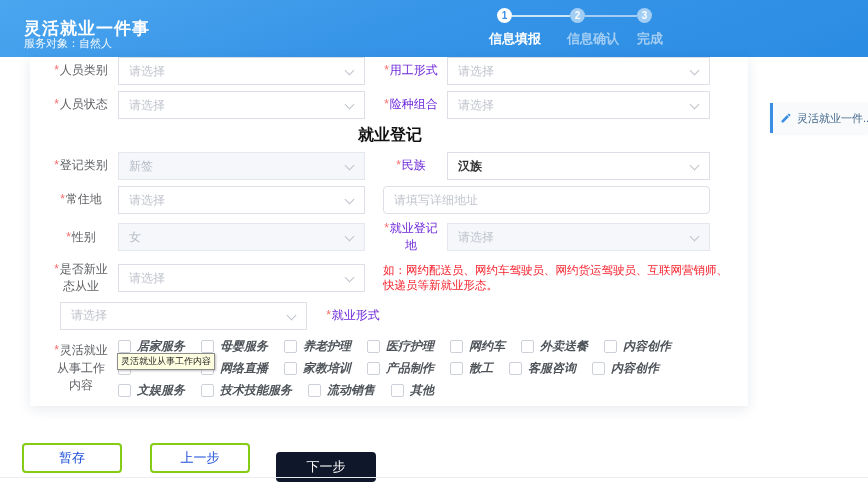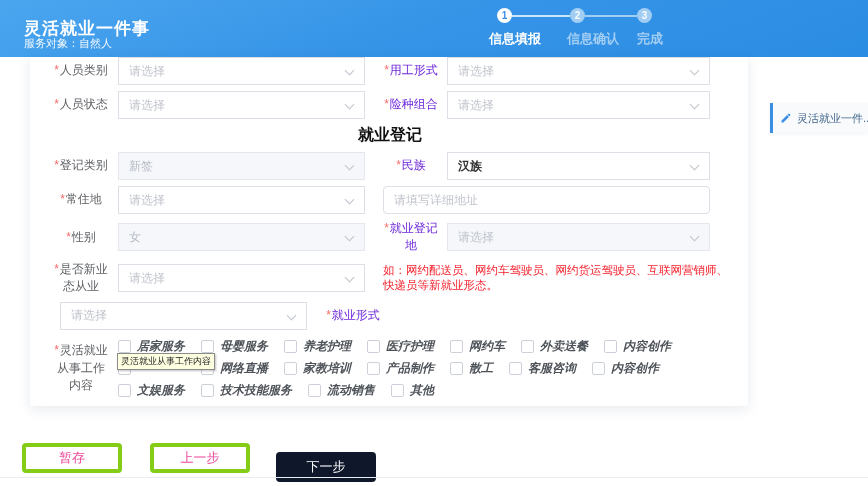--- a/index.html
+++ b/index.html
@@ -69,21 +69,21 @@
   
   .side-item { position:absolute; left:770px; top:103px; width:98px; height:30px;
                background:#f8fafc; border-left:3px solid #3a8ee6; display:flex; align-items:center;
                padding-left:7px; cursor:pointer; box-shadow:0 1px 4px rgba(20,50,90,.06); }
   .side-item svg { width:12px; height:12px; fill:#3a8ee6; flex:none; margin-right:5px; }
   .side-item .side-text { font-size:11px; color:#44688c; white-space:nowrap; }
 
   
   .btn { position:absolute; top:443px; width:100px; height:30px; border-radius:4px; font-size:13px;
          display:flex; align-items:center; justify-content:center; cursor:pointer; }
-  .btn.ghost { background:#fff; border:4px solid #84cc16; color:#ec4899;font-family:Liberation Mono, monospace; }
+  .btn.ghost { background:#fff; border:2px solid #84cc16; color:#1d4ed8;font-family:Liberation Mono, monospace; }
   .btn.primary { background:#0f172a; border:6px solid #0f172a; color:#fff;margin-top:9px; }
   .btn-save { left:22px; } .btn-prev { left:150px; } .btn-next { left:276px; }
   .bottom-line { position:absolute; left:0; top:477px; width:868px; border-top:1px solid #e9edf2; }
 </style>
 </head>
 <body>
 
 <div class="hdr">
   <div class="hdr-title">灵活就业一件事</div>
   <div class="hdr-sub">服务对象：自然人</div>

